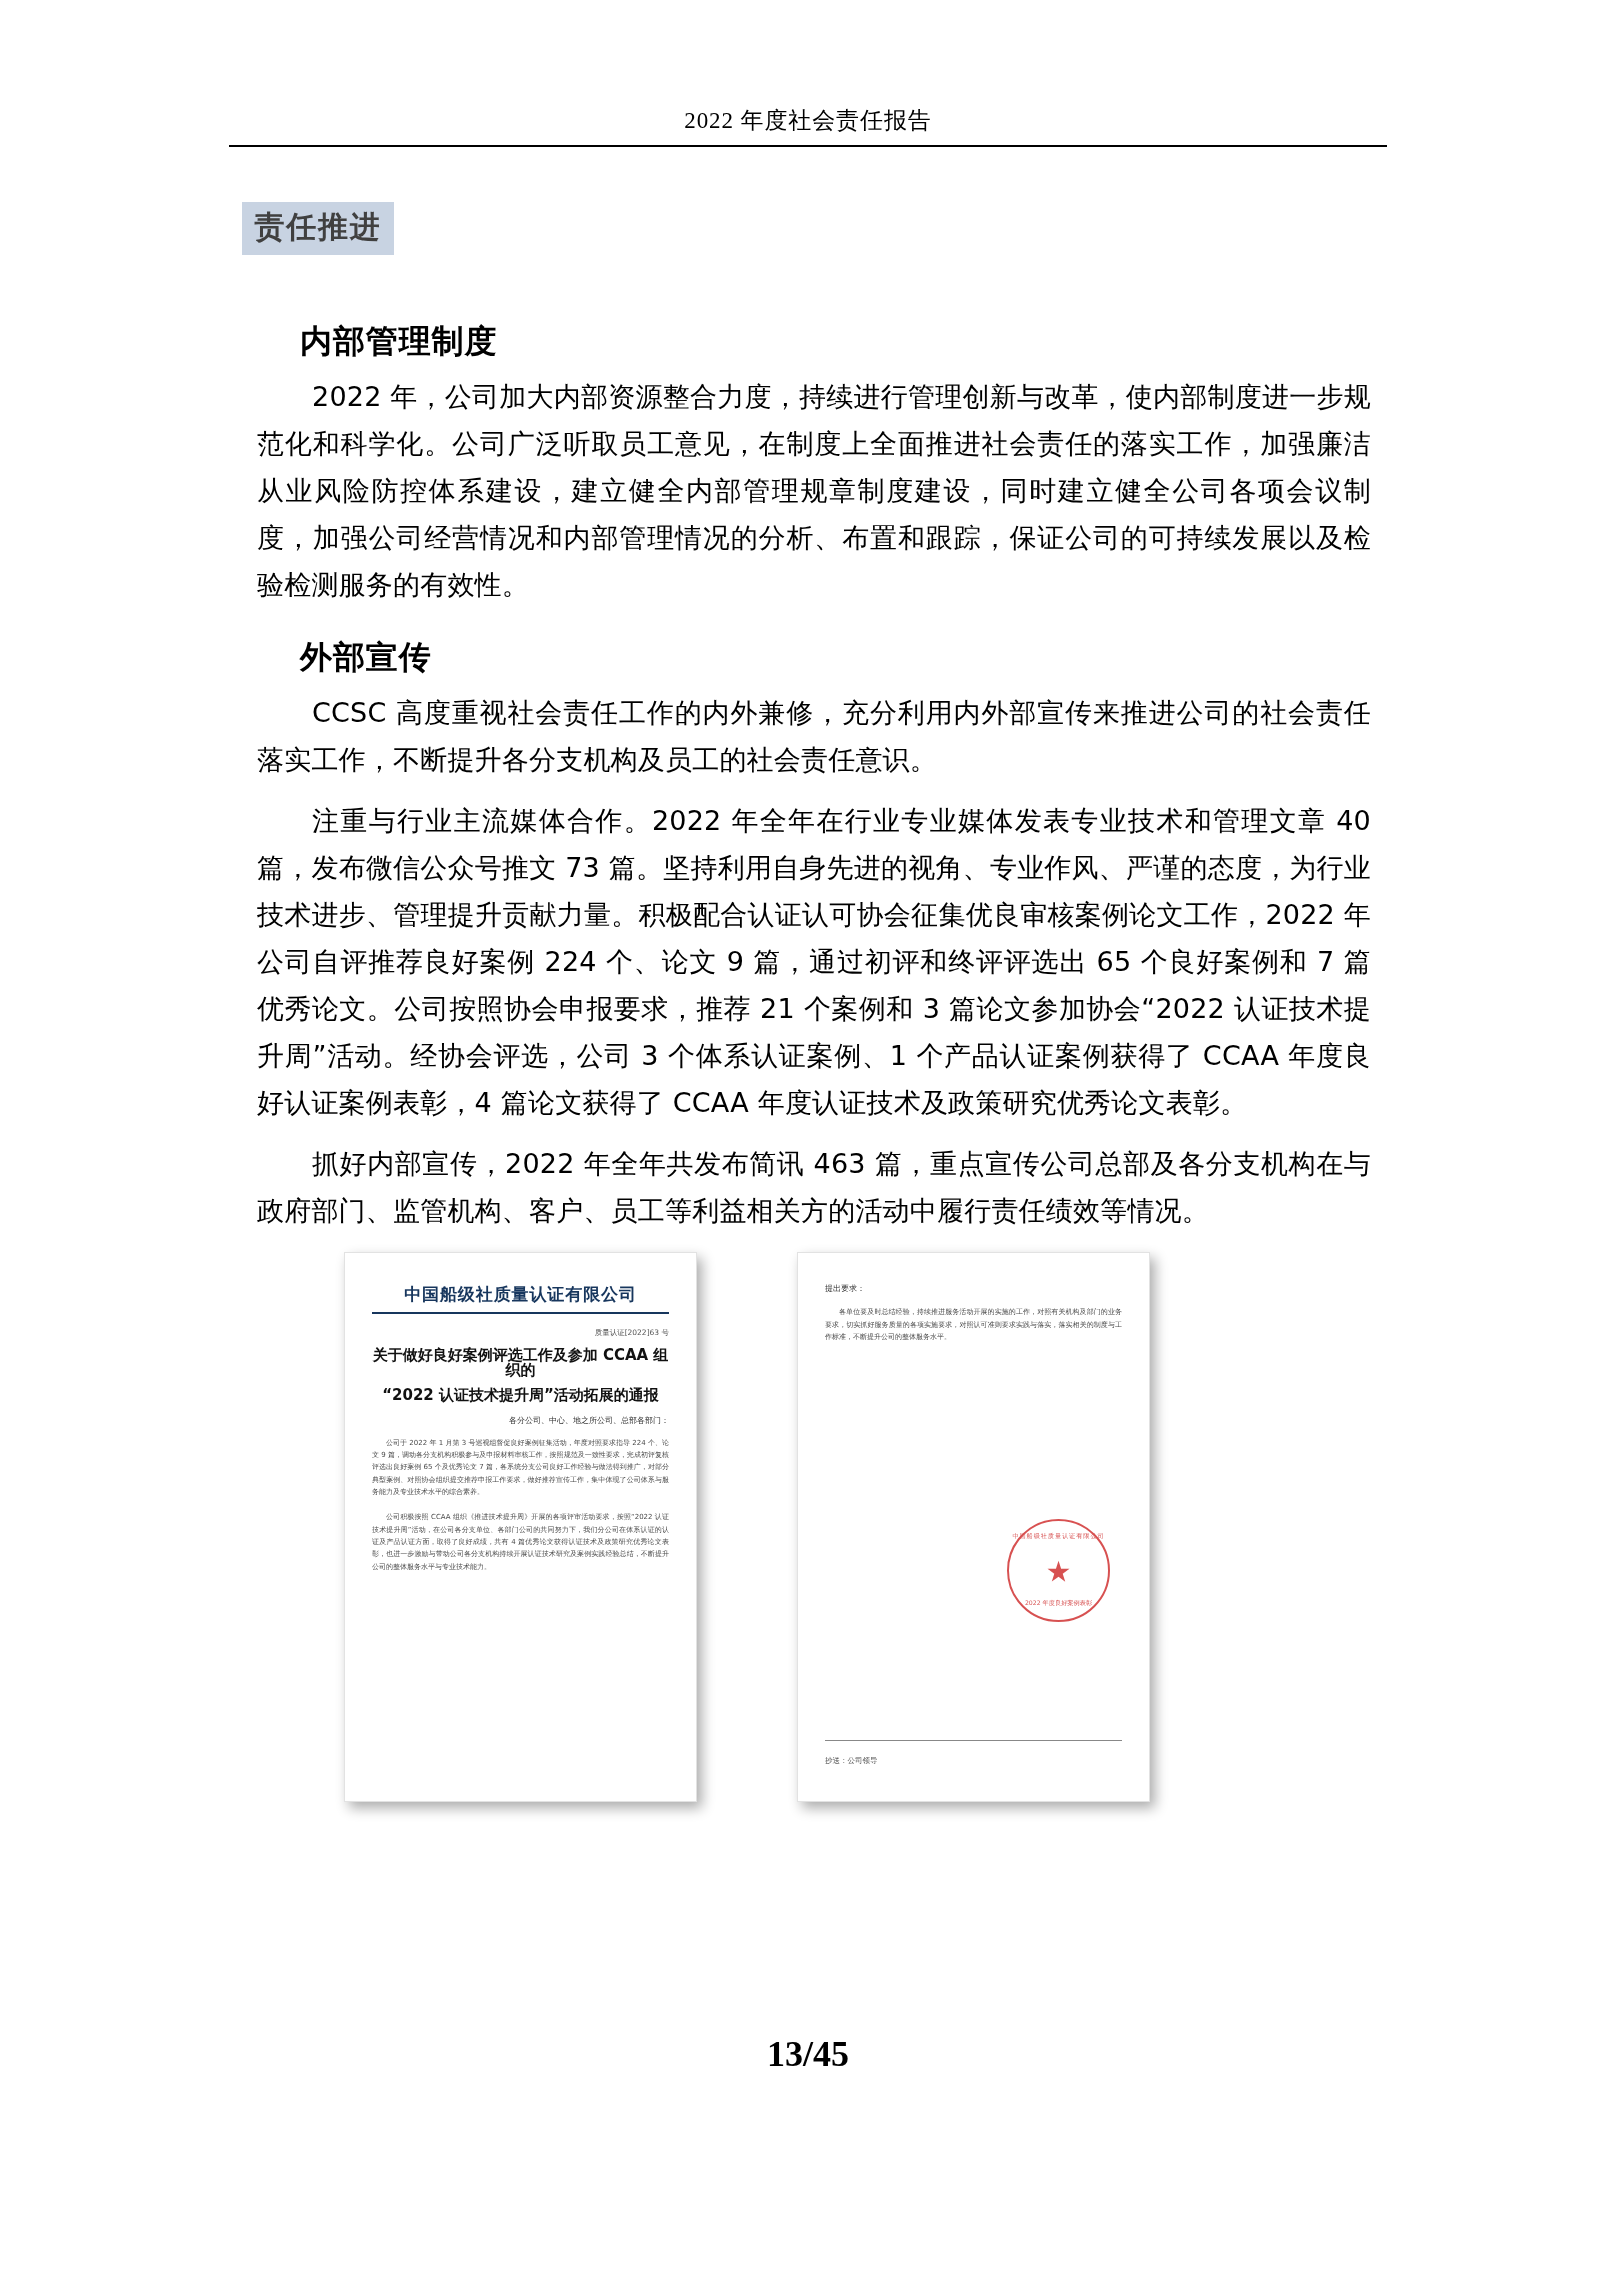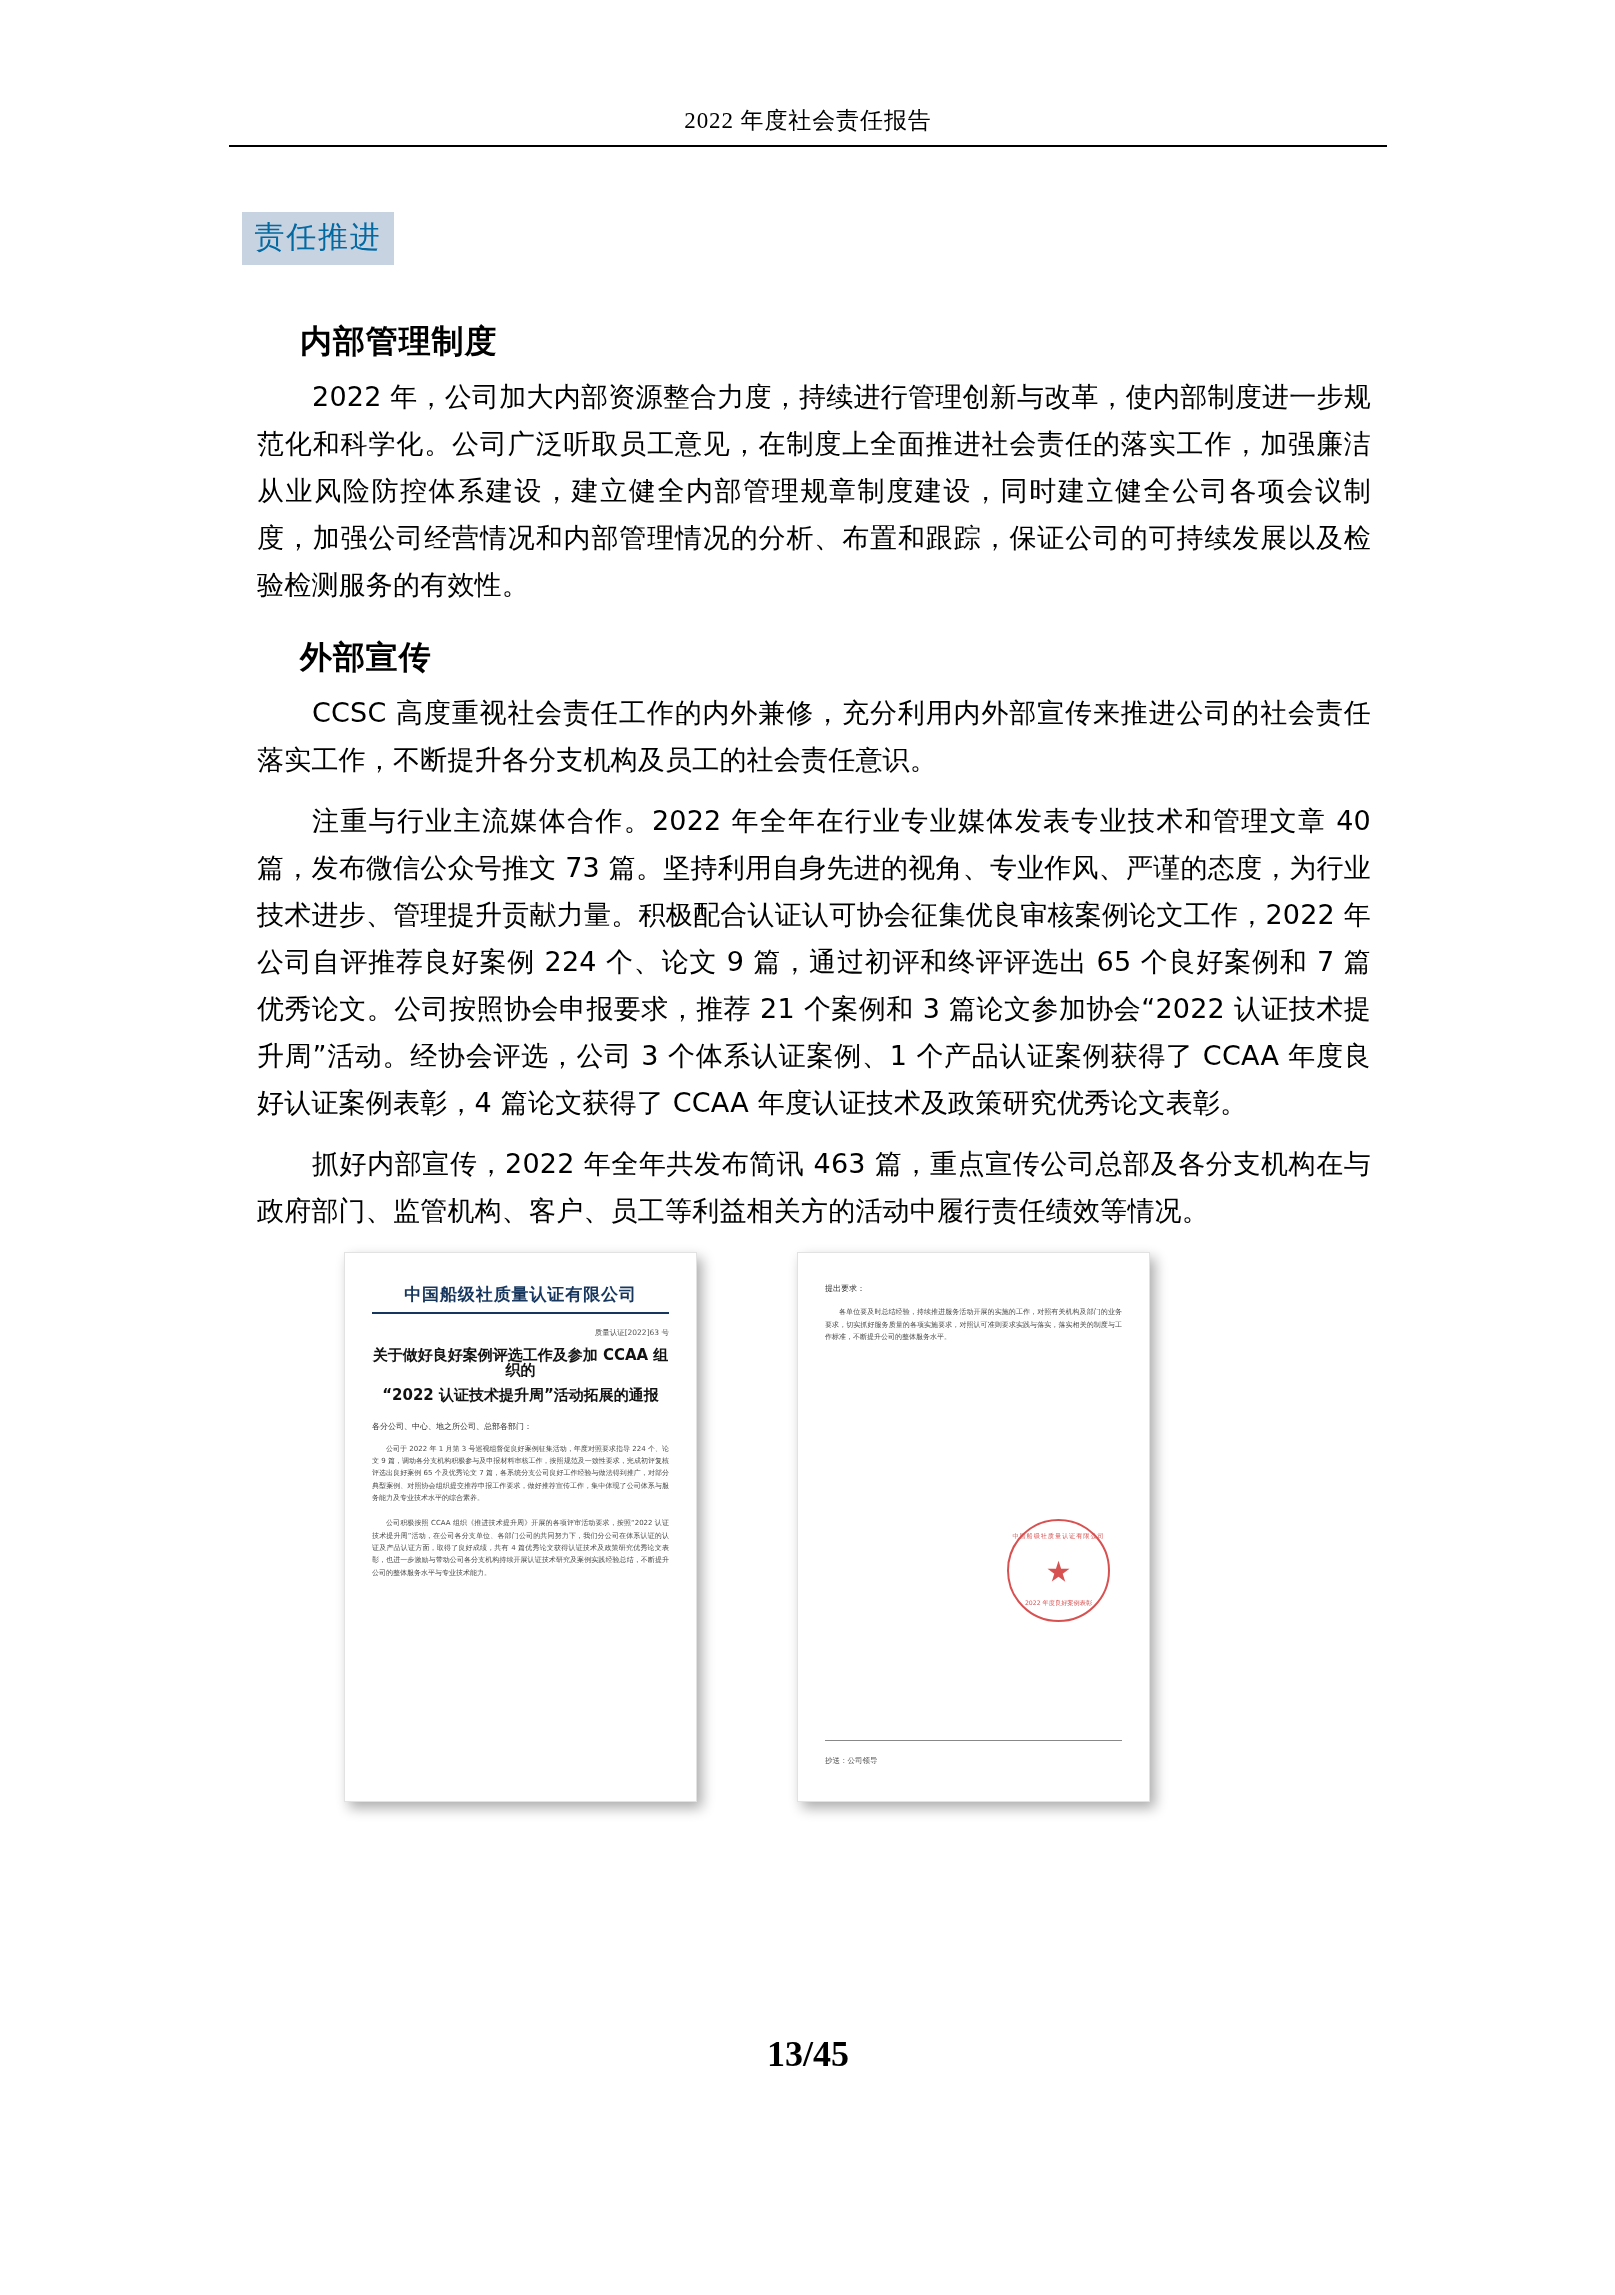--- a/index.html
+++ b/index.html
@@ -38,27 +38,27 @@
     top: 145px;
     left: 229px;
     width: 1158px;
     height: 1.8px;
     background: #000000;
   }
 
   
   .section-heading {
     position: absolute;
-    top: 212px;
+    top: 202px;
     left: 242px;
     background: #c8d3e2;
     padding: 5.3px 12.4px 7px 12.4px;
     font-size: 30px;
-    font-weight: normal;
-    color: #0369a1;
+    font-weight: bold;
+    color: #404040;
     letter-spacing: 1.8px;
     font-family: "DejaVu Sans", "Liberation Sans", sans-serif;
   }
 
   
   .content {
     position: absolute;
     top: 320px;
     left: 257px;
     width: 1114px;
@@ -143,24 +143,25 @@
   .scan-title {
     margin-top: 10px;
     text-align: center;
     font-size: 15px;
     font-weight: bold;
     line-height: 15px;
     color: #111;
     font-family: "DejaVu Sans", "Liberation Sans", sans-serif;
   }
   .scan-to {
-    margin-top: 18px;
+    margin-top: 12px;
     font-size: 8px;
     color: #333;
     font-family: Liberation Serif, serif;
+    text-align: right;
   }
   .scan-body {
     margin-top: 10.7px;
     font-size: 7px;
     line-height: 12.4px;
     color: #4a4a4a;
     text-align: justify;
     text-indent: 14px;
     font-family: "DejaVu Sans", "Liberation Sans", sans-serif;
   }

